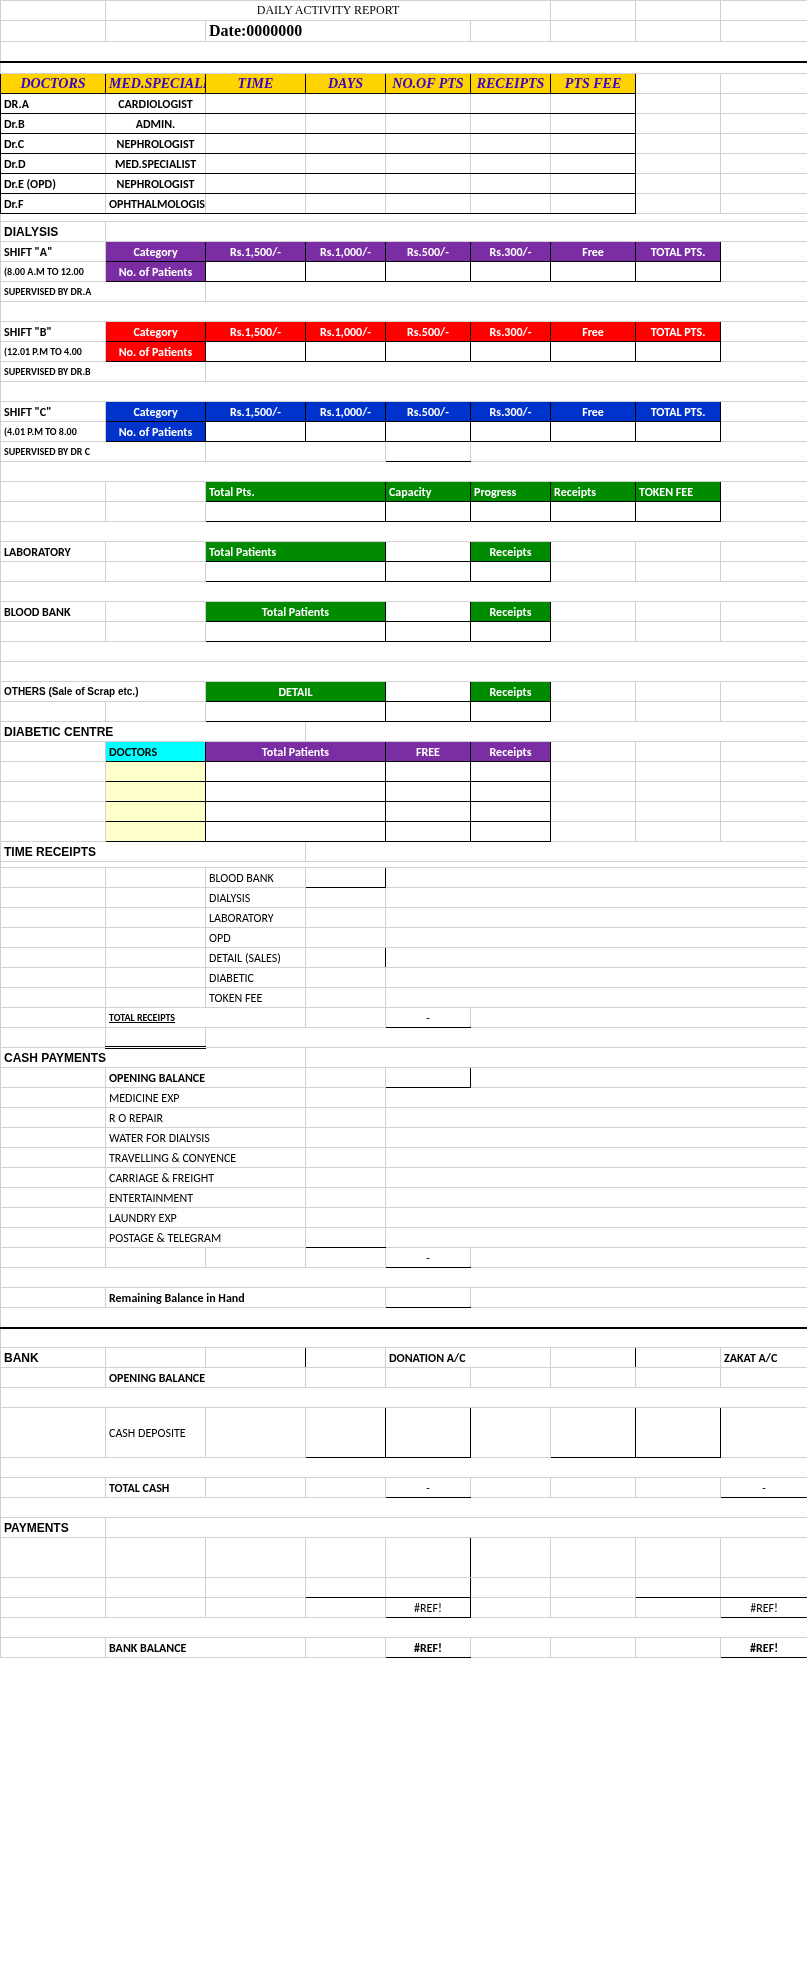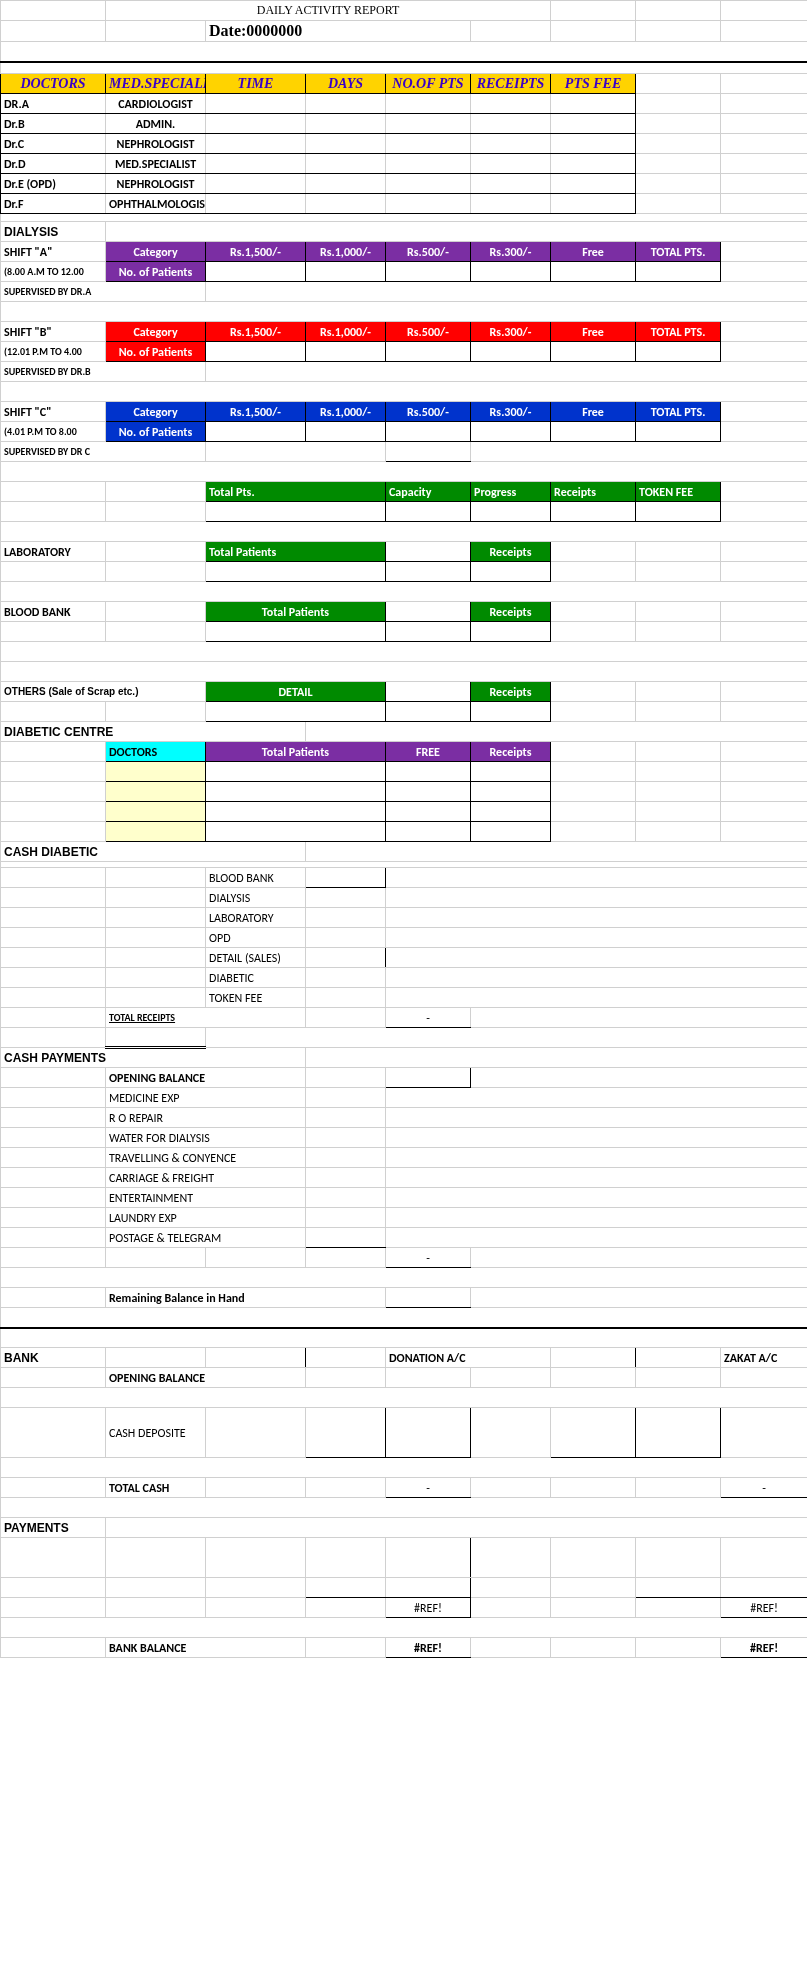--- a/index.html
+++ b/index.html
@@ -393,21 +393,21 @@
         <td class="lightyellow b-all"></td>
         <td colspan="2" class="b-all"></td>
         <td class="b-all"></td>
         <td class="b-all"></td>
         <td></td>
         <td></td>
         <td></td>
       </tr>
 
 <tr>
-        <td colspan="3" class="section-head">CASH DIABETIC</td>
+        <td colspan="3" class="section-head">TIME RECEIPTS</td>
         <td colspan="6"></td>
       </tr>
 <tr>
         <td colspan="9" style="height:6px"></td>
       </tr>
 <tr>
         <td></td>
         <td></td>
         <td>BLOOD BANK</td>
         <td class="b-all"></td>

